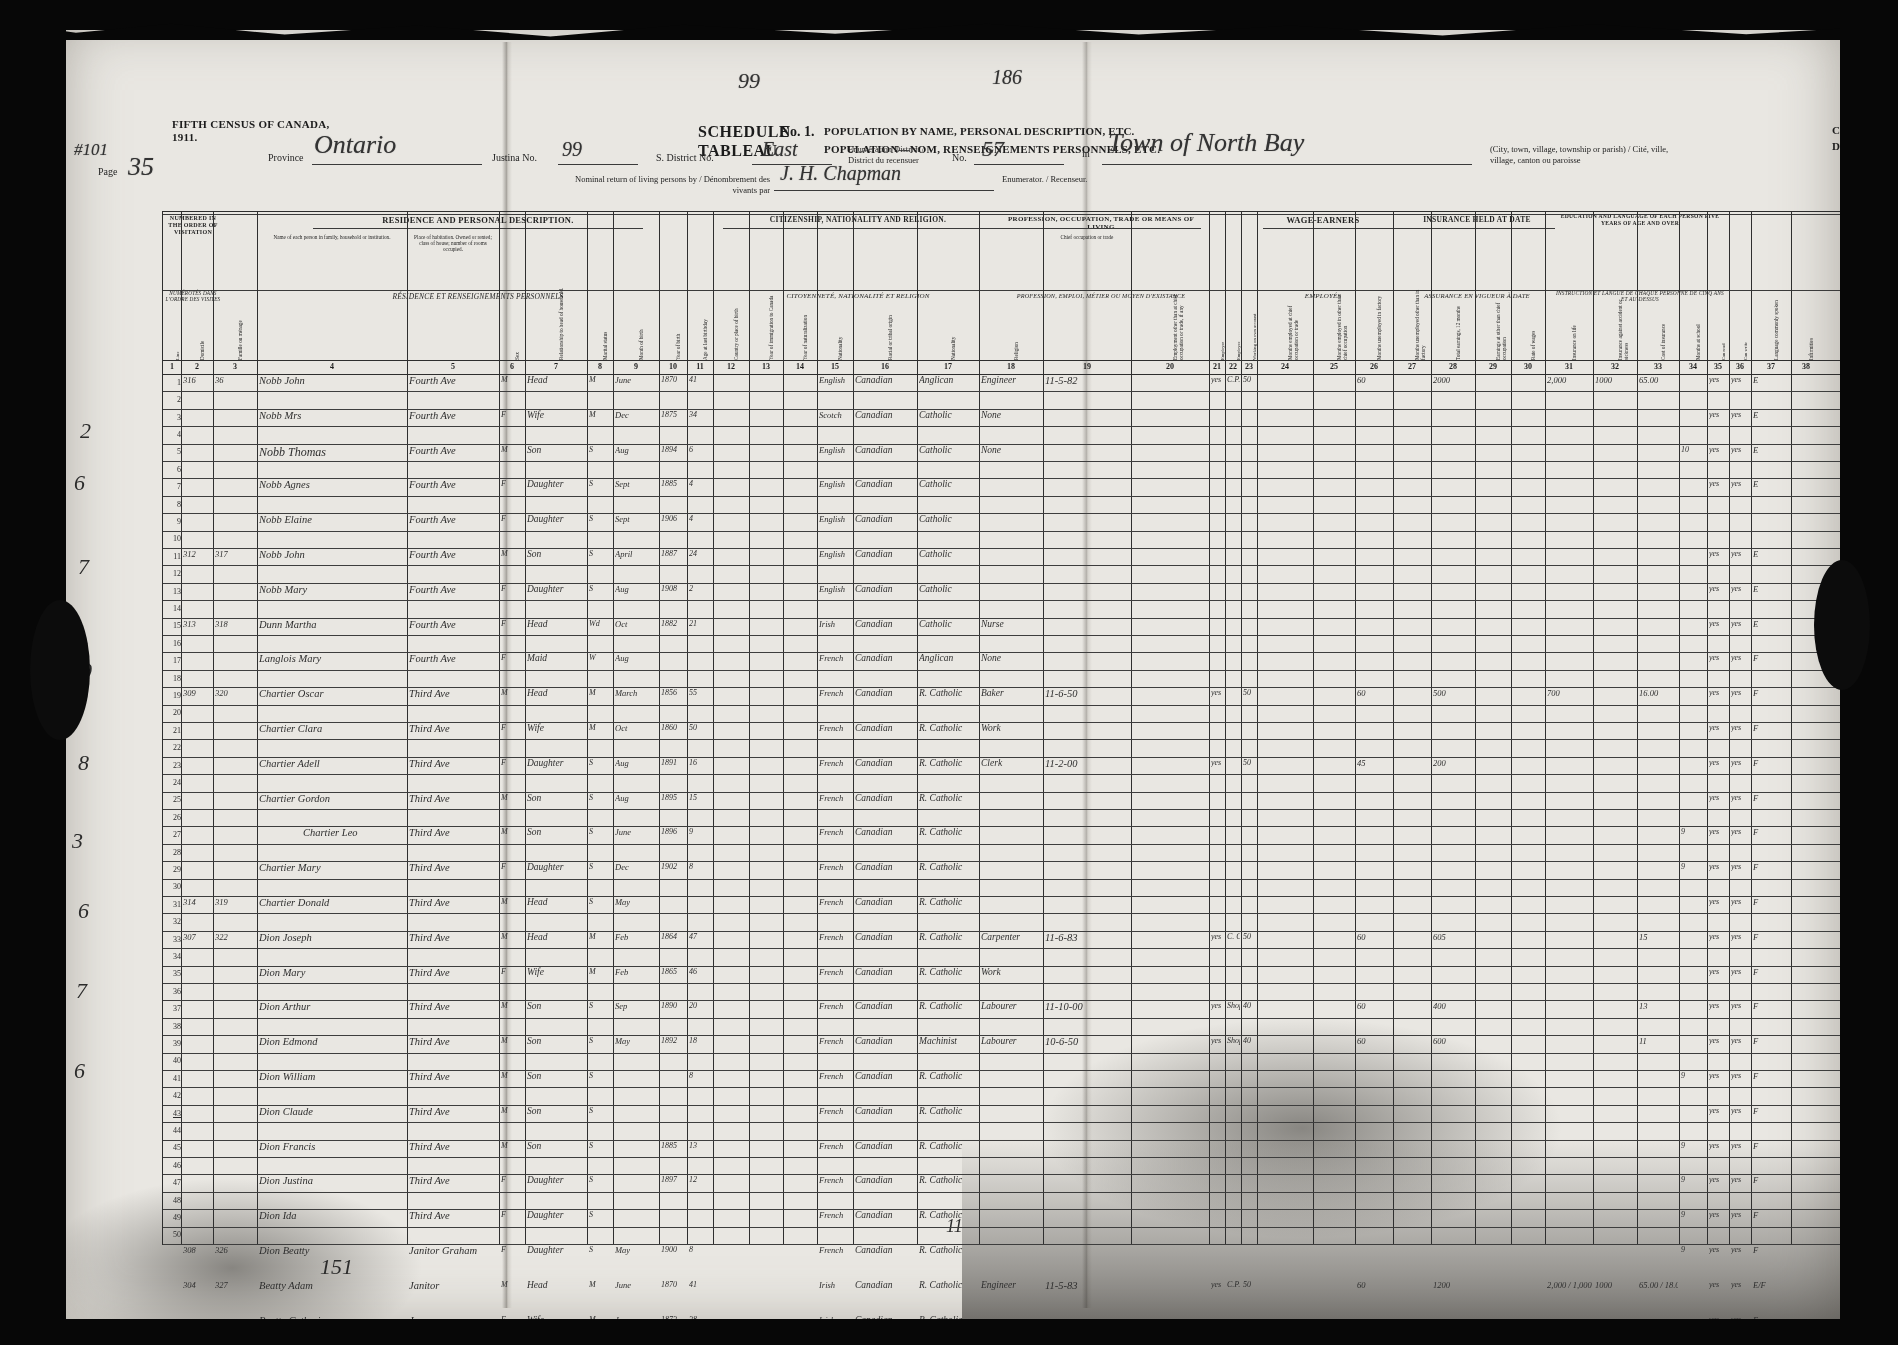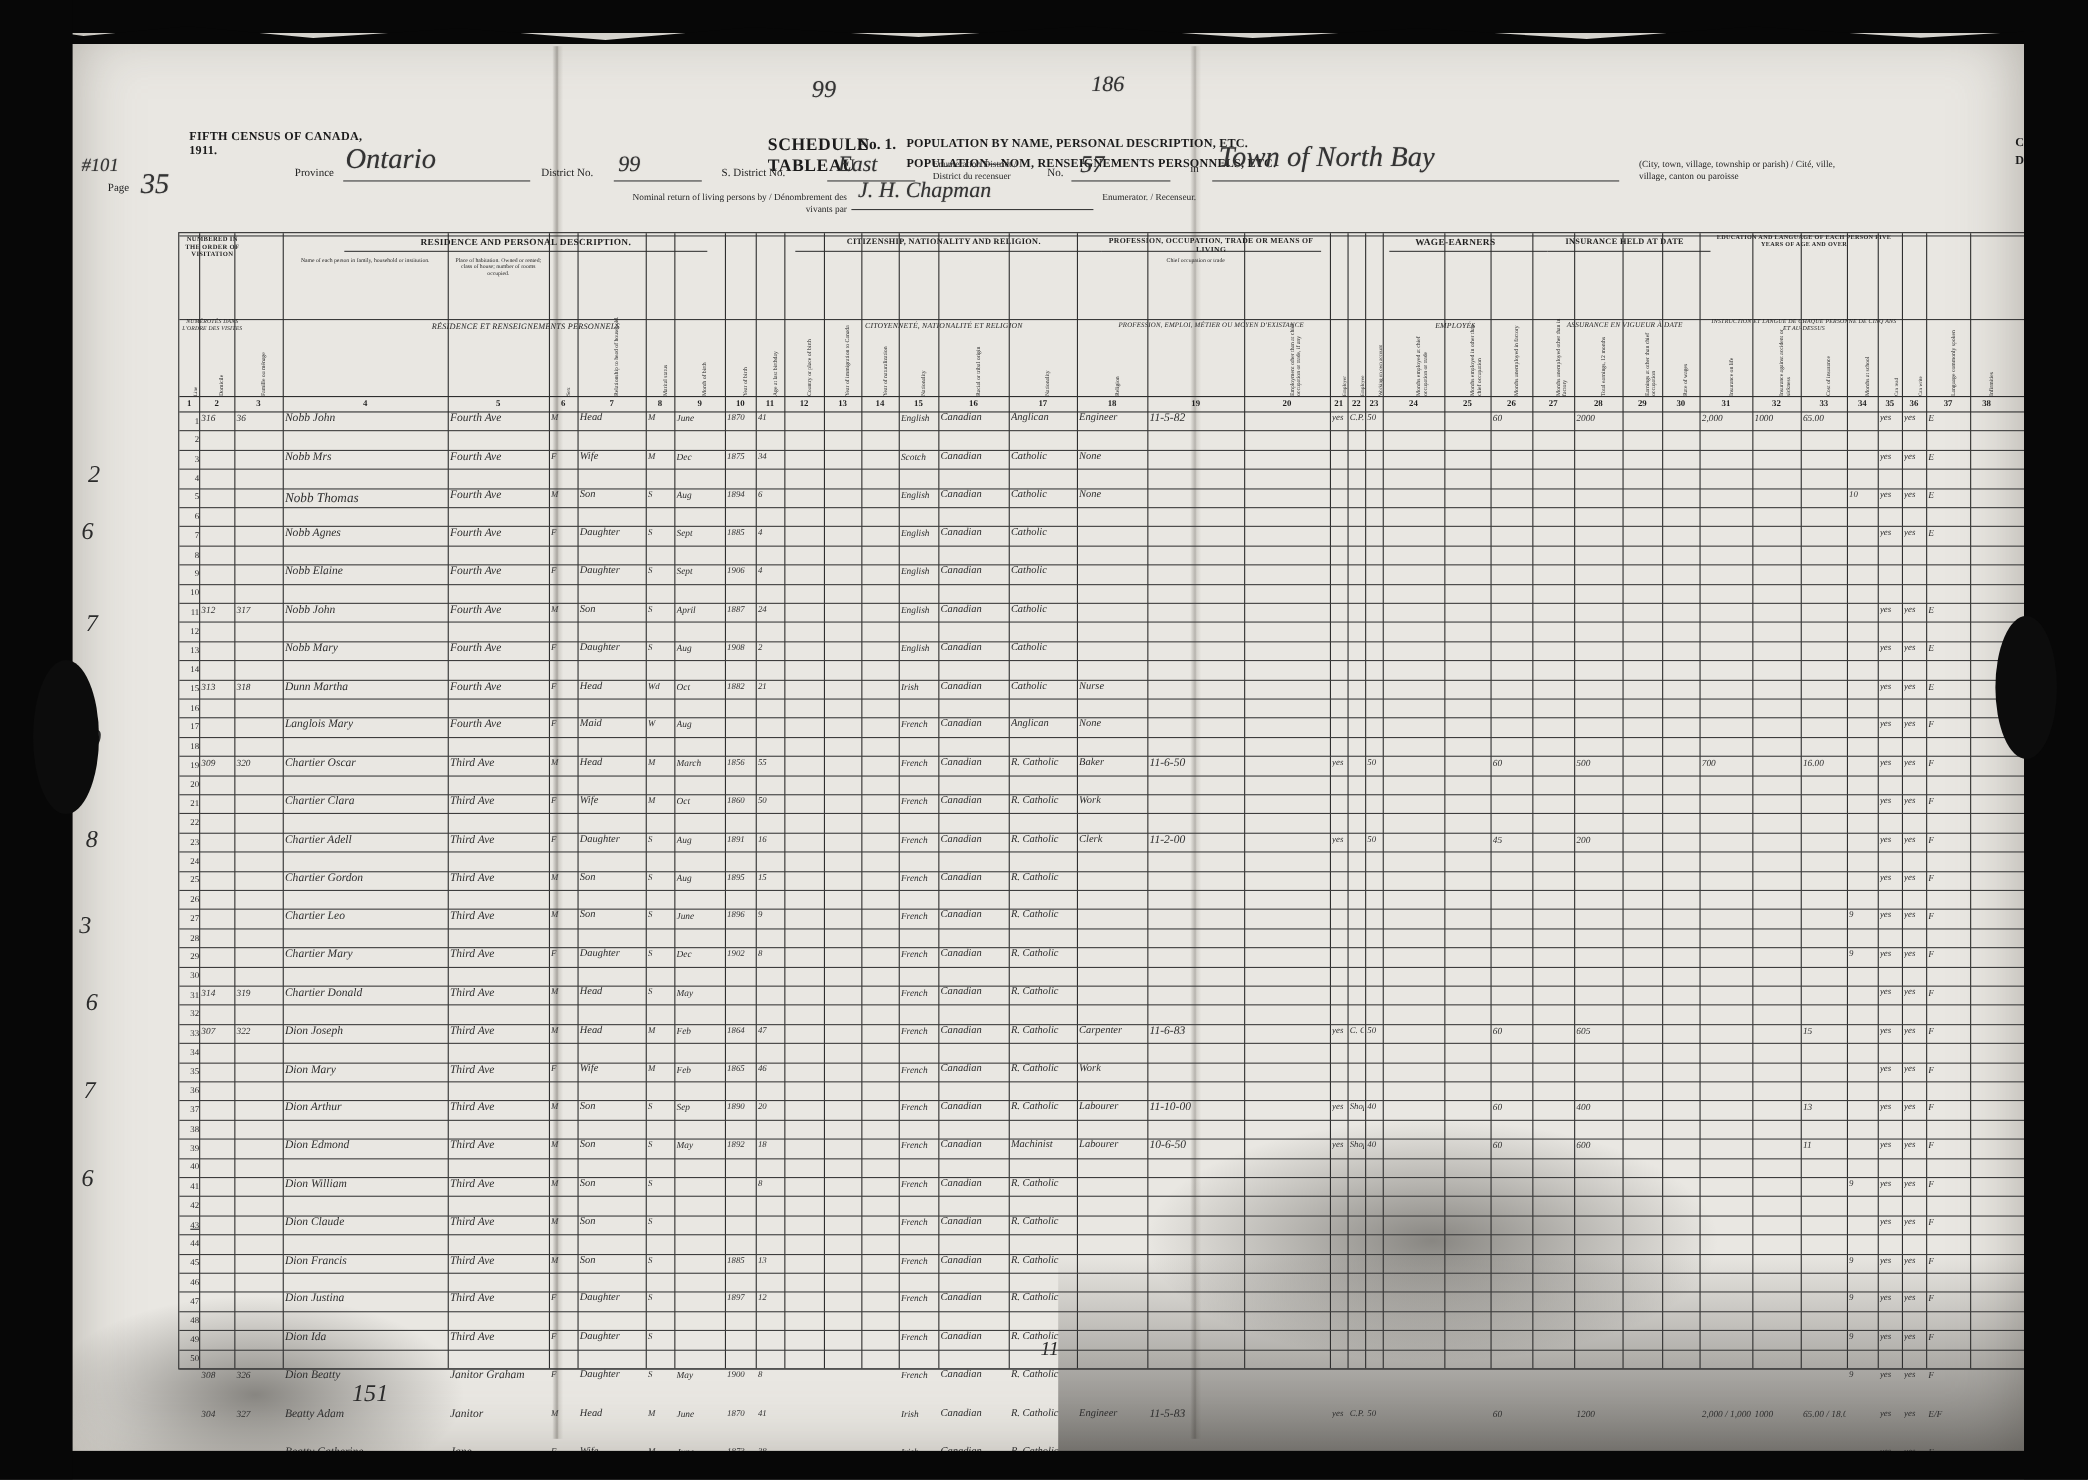--- a/index.html
+++ b/index.html
@@ -99,21 +99,21 @@
     <div class="hw" style="left:12px;top:122px;font-size:17px;">#101</div>
     <div class="fieldlab" style="left:36px;top:148px;font-size:10px;">Page</div>
     <div class="hw" style="left:66px;top:134px;font-size:26px;">35</div>
     <div class="hw" style="left:676px;top:50px;font-size:22px;">99</div>
     <div class="hw" style="left:930px;top:48px;font-size:20px;">186</div>
 
     <div class="fieldlab" style="left:206px;top:134px;">Province</div>
     <div class="hw" style="left:252px;top:112px;font-size:26px;">Ontario</div>
     <div class="rule" style="left:250px;top:146px;width:170px;"></div>
 
-    <div class="fieldlab" style="left:430px;top:134px;">District No.</div>
+    <div class="fieldlab" style="left:430px;top:134px;">Justina No.</div>
     <div class="hw" style="left:500px;top:120px;font-size:20px;">99</div>
     <div class="rule" style="left:496px;top:146px;width:80px;"></div>
 
     <div class="fieldlab" style="left:594px;top:134px;">S. District No.</div>
     <div class="hw" style="left:700px;top:120px;font-size:20px;">East</div>
     <div class="rule" style="left:690px;top:146px;width:80px;"></div>
 
     <div class="fieldlab" style="left:786px;top:126px;width:100px;font-size:8.5px;line-height:11px;">Enumeration District / District du recensuer</div>
     <div class="fieldlab" style="left:890px;top:134px;">No.</div>
     <div class="hw" style="left:920px;top:118px;font-size:22px;">57</div>
@@ -555,21 +555,21 @@
             <div class="cellhand xs" style="left: 656px; top: 209.8px; width: 33px; overflow: hidden; font-size: 8.5px;">French</div>
             <div class="cellhand sm" style="left: 692px; top: 209.8px; width: 61px; overflow: hidden; font-size: 9.5px;">Canadian</div>
             <div class="cellhand sm" style="left: 756px; top: 209.8px; width: 59px; overflow: hidden; font-size: 9.5px;">R. Catholic</div>
             <div class="cellhand xs" style="left: 1546px; top: 209.8px; width: 19px; overflow: hidden; font-size: 8px;">yes</div>
             <div class="cellhand xs" style="left: 1568px; top: 209.8px; width: 19px; overflow: hidden; font-size: 8px;">yes</div>
             <div class="cellhand sm" style="left: 1590px; top: 209.8px; width: 37px; overflow: hidden; font-size: 8.5px;">F</div>
           </div>
           <div class="rowsep" style="top: 243.6px;"></div>
           <div class="linenum" style="top: 229.9px;">14</div>
           <div style="position: absolute; left: 0px; right: 0px; top: 226.2px; height: 17.4px;">
-            <div class="cellhand " style="left: 96px; top: 227.2px; width: 147px; overflow: hidden; font-size: 10.5px;">Chartier  Leo</div>
+            <div class="cellhand " style="left: 96px; top: 227.2px; width: 147px; overflow: hidden; font-size: 10.5px; padding-left: 44px;">Chartier  Leo</div>
             <div class="cellhand " style="left: 246px; top: 227.2px; width: 89px; overflow: hidden; font-size: 10.5px;">Third Ave</div>
             <div class="cellhand xs" style="left: 338px; top: 227.2px; width: 23px; overflow: hidden; font-size: 8px;">M</div>
             <div class="cellhand sm" style="left: 364px; top: 227.2px; width: 59px; overflow: hidden; font-size: 9.5px;">Son</div>
             <div class="cellhand xs" style="left: 426px; top: 227.2px; width: 23px; overflow: hidden; font-size: 8px;">S</div>
             <div class="cellhand sm" style="left: 452px; top: 227.2px; width: 43px; overflow: hidden; font-size: 8.5px;">June</div>
             <div class="cellhand xs" style="left: 498px; top: 227.2px; width: 25px; overflow: hidden; font-size: 8px;">1896</div>
             <div class="cellhand xs" style="left: 526px; top: 227.2px; width: 23px; overflow: hidden; font-size: 8px;">9</div>
             <div class="cellhand xs" style="left: 656px; top: 227.2px; width: 33px; overflow: hidden; font-size: 8.5px;">French</div>
             <div class="cellhand sm" style="left: 692px; top: 227.2px; width: 61px; overflow: hidden; font-size: 9.5px;">Canadian</div>
             <div class="cellhand sm" style="left: 756px; top: 227.2px; width: 59px; overflow: hidden; font-size: 9.5px;">R. Catholic</div>

